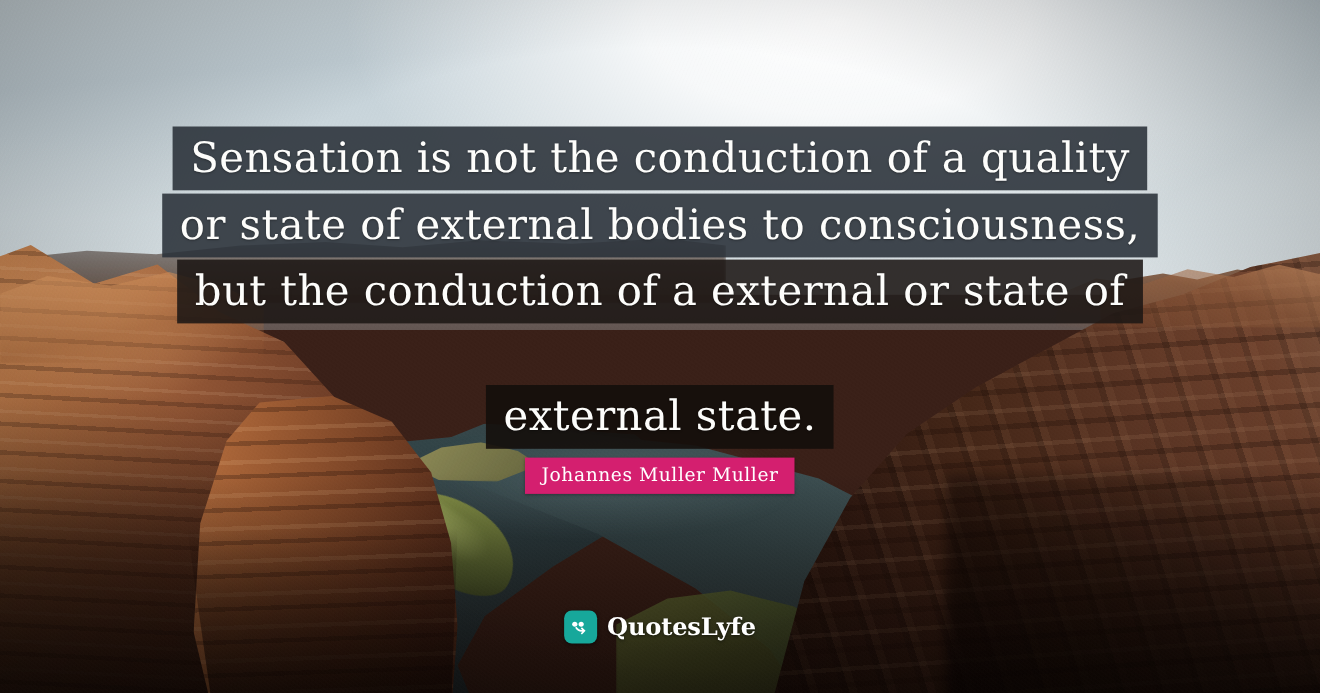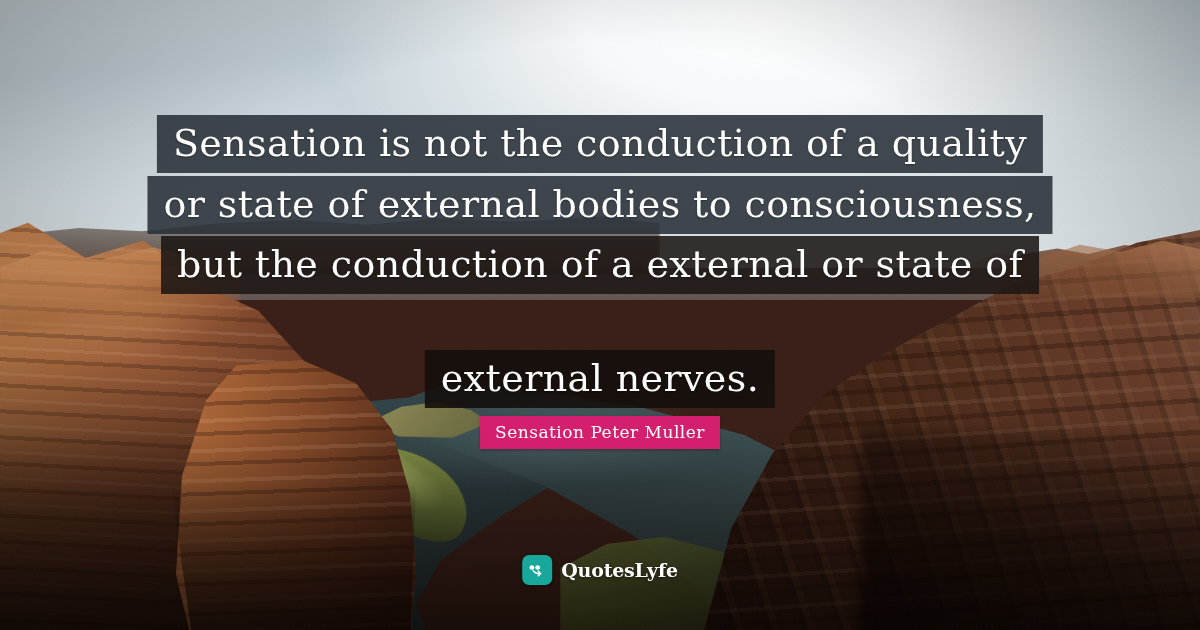--- a/index.html
+++ b/index.html
@@ -281,21 +281,21 @@
     background: #17a89b;
     display: flex;
     align-items: center;
     justify-content: center;
     box-shadow: 0 1px 3px rgba(0,0,0,0.4);
   }
   .brand-name {
     color: #ffffff;
     font-family: "DejaVu Serif", serif;
     font-weight: 700;
-    font-size: 19px;
+    font-size: 22px;
     letter-spacing: -0.2px;
     text-shadow: 0 1px 3px rgba(0,0,0,0.55);
   }
 </style>
 </head>
 <body>
 
 <div id="card">
 
   <div class="bg-base">
@@ -328,23 +328,23 @@
 
     <div class="fg-dark"></div>
     <div class="vignette"></div>
     <div class="grain"></div>
   </div>
 
   <div class="quote-wrap">
     <span class="quote-line ql2">or state of external bodies to consciousness,</span>
     <span class="quote-line ql1">Sensation is not the conduction of a quality</span>
     <span class="quote-line ql3">but the conduction of a external or state of</span>
-    <span class="quote-line ql5">external nerves.</span>
-
-    <span class="author">Sensation Peter Muller</span>
+    <span class="quote-line ql5">external state.</span>
+
+    <span class="author">Johannes Muller Muller</span>
   </div>
 
   <div class="brand">
     <span class="brand-mark">
       <svg width="20" height="20" viewBox="0 0 20 20" aria-hidden="true">
         <path d="M4.6 5.2c1.5 0 2.5 1.0 2.5 2.3 0 1.3-1.0 2.3-2.4 2.3-1.4 0-2.4-1.0-2.4-2.3 0-1.3 1.0-2.3 2.3-2.3z" fill="#ffffff"></path>
         <path d="M10.4 5.2c1.5 0 2.5 1.0 2.5 2.3 0 1.3-1.0 2.3-2.4 2.3-1.4 0-2.4-1.0-2.4-2.3 0-1.3 1.0-2.3 2.3-2.3z" fill="#ffffff"></path>
         <path d="M5.0 10.6c1.6 2.6 4.0 3.9 6.6 3.6l-1.5 1.6 1.1 1.0 3.3-3.3-3.3-3.3-1.1 1.1 1.3 1.3c-2.0 0.2-3.9-0.8-5.2-2.8l-1.2 0.8z" fill="#ffffff"></path>
       </svg>
     </span>

